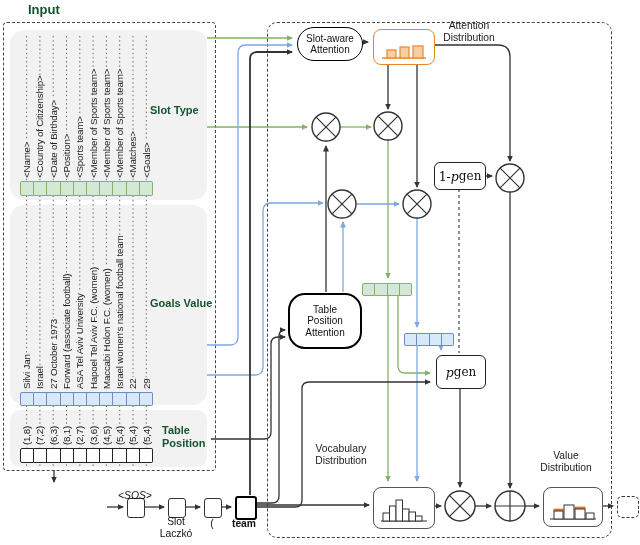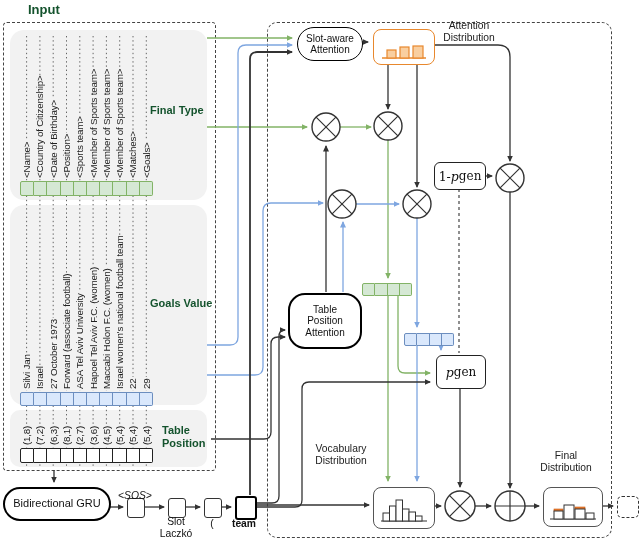--- a/index.html
+++ b/index.html
@@ -168,21 +168,21 @@
       <span></span>
       <span></span>
       <span></span>
       <span></span>
       <span></span>
       <span></span>
       <span></span>
       <span></span>
       <span></span>
     </div>
-  <div class="seclabel" style="left:150px;top:104px;">Final Type</div>
+  <div class="seclabel" style="left:150px;top:104px;">Slot Type</div>
 
   <div>
 
   <div class="rot" style="left: 21px; top: 390px;">Silvi Jan</div>
       <div class="rot" style="left: 34.3px; top: 390px;">Israel</div>
       <div class="rot" style="left: 47.6px; top: 390px;">27 October 1973</div>
       <div class="rot" style="left: 60.9px; top: 390px;">Forward (associate football)</div>
       <div class="rot" style="left: 74.2px; top: 390px;">ASA Tel Aviv University</div>
       <div class="rot" style="left: 87.5px; top: 390px;">Hapoel Tel Aviv F.C. (women)</div>
       <div class="rot" style="left: 100.8px; top: 390px;">Maccabi Holon F.C. (women)</div>
@@ -229,21 +229,20 @@
       <span></span>
       <span></span>
       <span></span>
       <span></span>
     </div>
   <div class="seclabel" style="left:162px;top:424px;line-height:12.5px;">
     <div>Table</div>
     <div>Position</div>
   </div>
 
-  <div class="bx" style="left:3px;top:487px;width:104px;height:30px;font-size:11px;border-width:2px;">Bidirectional GRU</div>
   <div class="tokcell" style="left:127px;top:498px;width:16px;height:18px;"></div>
   <div class="tokcell" style="left:168px;top:498px;width:16px;height:18px;"></div>
   <div class="tokcell" style="left:204px;top:498px;width:16px;height:18px;"></div>
   <div class="tokcell bold" style="left:235px;top:496px;width:18px;height:20px;"></div>
   <div class="toklbl" style="left:112px;top:490px;width:46px;font-style:italic;">&lt;SOS&gt;</div>
   <div class="toklbl" style="left:154px;top:516px;width:44px;">
     <div>Slot</div>
     <div>Laczkó</div>
   </div>
   <div class="toklbl" style="left:202px;top:518px;width:20px;">(</div>
@@ -307,21 +306,21 @@
       <rect x="9" y="25" width="6.5" height="8" fill="#fff" stroke="#333"></rect>
       <rect x="15.5" y="18" width="6.5" height="15" fill="#fff" stroke="#333"></rect>
       <rect x="22" y="12" width="6.5" height="21" fill="#fff" stroke="#333"></rect>
       <rect x="28.5" y="21" width="6.5" height="12" fill="#fff" stroke="#333"></rect>
       <rect x="35" y="24" width="6.5" height="9" fill="#fff" stroke="#333"></rect>
       <rect x="41.5" y="28" width="6.5" height="5" fill="#fff" stroke="#333"></rect>
     </svg>
   </div>
 
   <div class="lbl2" style="left:533px;top:450px;width:66px;">
-    <div>Final</div>
+    <div>Value</div>
     <div>Distribution</div>
   </div>
   <div class="bx2" style="left:543px;top:487px;width:58px;height:38px;">
     <svg class="minibar" width="58" height="38" viewBox="0 0 58 38">
       <line x1="6" y1="31" x2="52" y2="31" stroke="#333" stroke-width="1.2"></line>
       <rect x="10" y="21" width="9" height="2.5" fill="#ed7d31" stroke="#c55a11" stroke-width="0.6"></rect>
       <rect x="10" y="23" width="9" height="8" fill="#fff" stroke="#333"></rect>
       <rect x="20" y="17" width="10" height="14" fill="#fff" stroke="#333"></rect>
       <rect x="31" y="19" width="10" height="2.5" fill="#ed7d31" stroke="#c55a11" stroke-width="0.6"></rect>
       <rect x="31" y="21" width="10" height="10" fill="#fff" stroke="#333"></rect>

